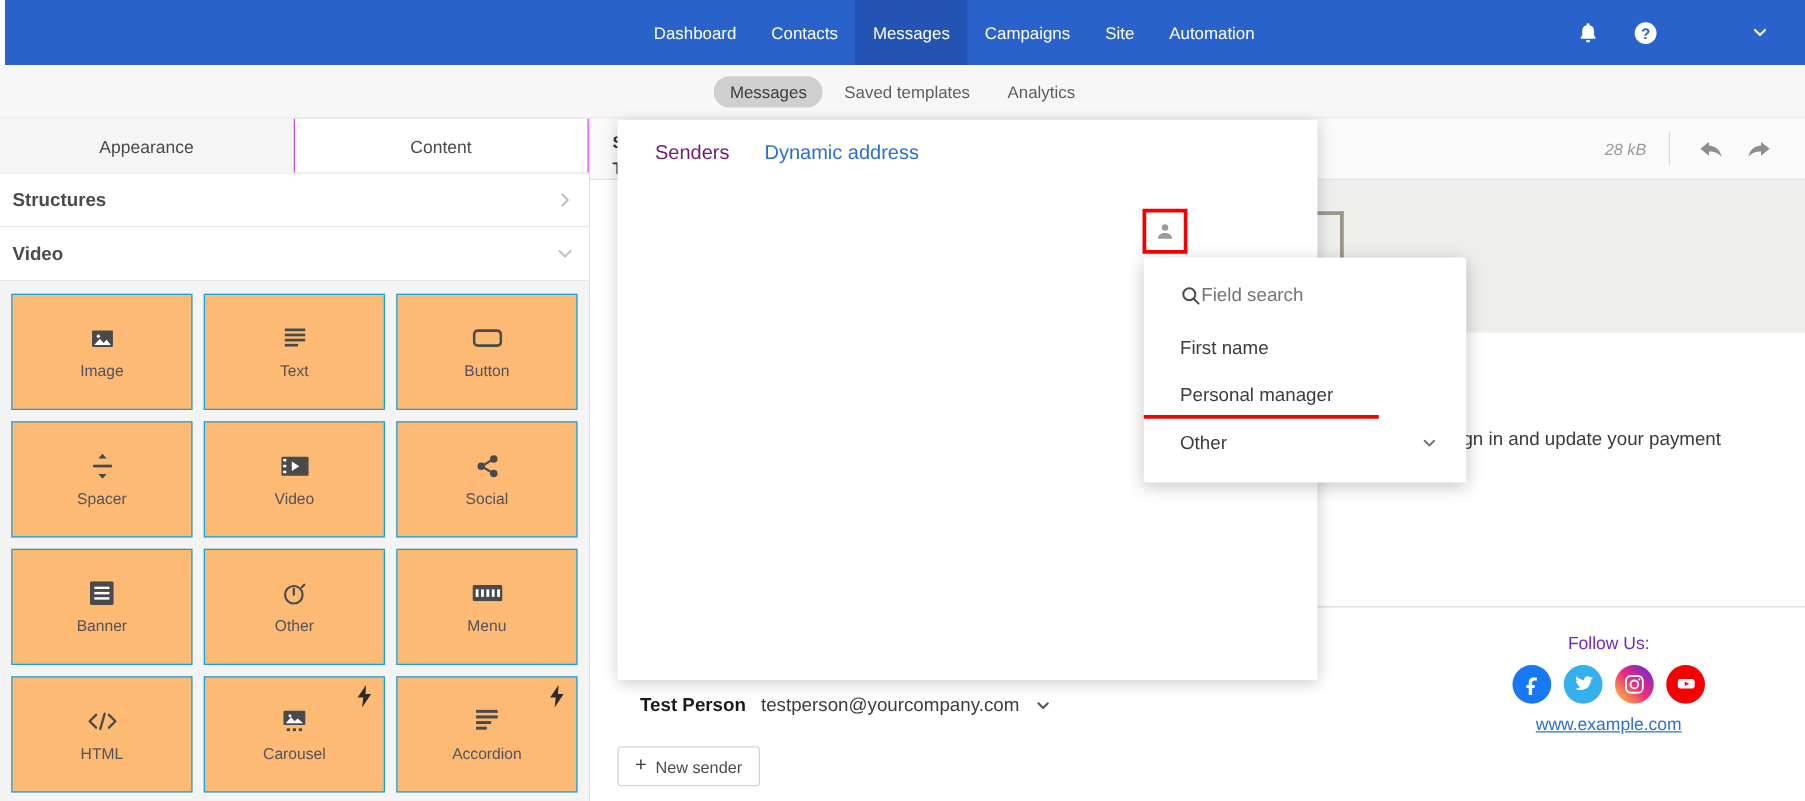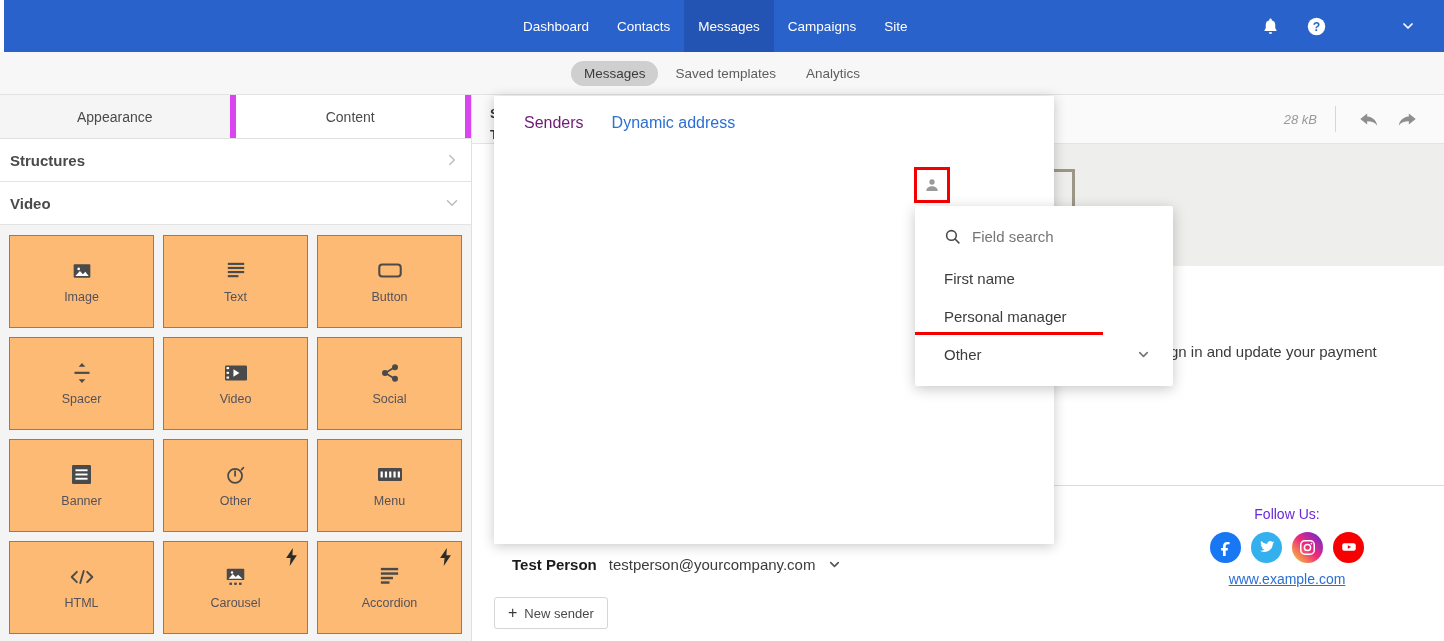--- a/index.html
+++ b/index.html
@@ -53,21 +53,21 @@
 
   
   .leftpanel {
     position: absolute; left: 0; top: 95px; width: 472px; height: 546px;
     background: #ffffff; border-right: 1px solid #e0e0e0;
   }
   .lp-tabs { display: flex; height: 44px; border-bottom: 1px solid #e0e0e0; }
   .lp-tab {
     flex: 1; display: flex; align-items: center; justify-content: center;
     font-size: 14px; color: #4a4a4a; cursor: pointer;
-    border-right: 6px solid #d946ef;
+    border-right: 1px solid #d946ef;
   }
   .lp-tab.active { background: #f5f5f5; }
   .lp-section {
     height: 43px; display: flex; align-items: center;
     justify-content: space-between; padding: 0 10px 0 10px;
     border-bottom: 1px solid #e4e4e4; cursor: pointer; background: #fff;
   }
   .lp-section-title { font-size: 15px; font-weight: bold; color: #4a4a4a; }
   .chev { color: #b9b9b9; display:flex; align-items:center; }
   .blocks-area {
@@ -220,21 +220,21 @@
     font-size: 15px; color: #2b6fd4; cursor: pointer;
   }
 
   
   .dropdown {
     position: absolute; left: 915px; top: 206px; width: 258px; height: 180px;
     background: #ffffff; z-index: 20;
     box-shadow: 0 3px 14px rgba(0,0,0,.22); border-radius: 2px;
   }
   .dd-search {
-    display: flex; align-items: center; gap: 11px;
+    display: flex; align-items: center; 
     padding: 22px 0 0 29px;
   }
   .dd-search-input {
     border: none; outline: none; font-size: 15px; color: #9a9a9a;
     background: transparent; width: 170px;
     font-family: "Liberation Sans", sans-serif;
   }
   .dd-item {
     position: relative; padding: 0 0 0 29px; height: 38px;
     display: flex; align-items: center; justify-content: space-between;
@@ -273,20 +273,21 @@
 
 <div id="app">
 
   <div class="topnav">
     <div class="topnav-center">
       <div class="nav-item">Dashboard</div>
       <div class="nav-item">Contacts</div>
       <div class="nav-item active">Messages</div>
       <div class="nav-item">Campaigns</div>
       <div class="nav-item">Site</div>
+      <div class="nav-item">Automation</div>
     </div>
     <div class="topnav-right">
       <div class="nav-icon" style="margin-right:2px;">
         <svg width="19" height="19" viewBox="0 0 24 24" fill="#ffffff">
             <path d="M12 2a1.5 1.5 0 0 1 1.5 1.5v.6A6 6 0 0 1 18 10v4.2l1.5 2.3a.8.8 0 0 1-.7 1.2H5.2a.8.8 0 0 1-.7-1.2L6 14.2V10a6 6 0 0 1 4.5-5.9v-.6A1.5 1.5 0 0 1 12 2z"></path>
             <path d="M9.8 19.3h4.4a2.2 2.2 0 0 1-4.4 0z"></path>
           </svg>
       </div>
       <div class="nav-icon" style="margin-right:48px;">
         <svg width="21" height="21" viewBox="0 0 24 24">

